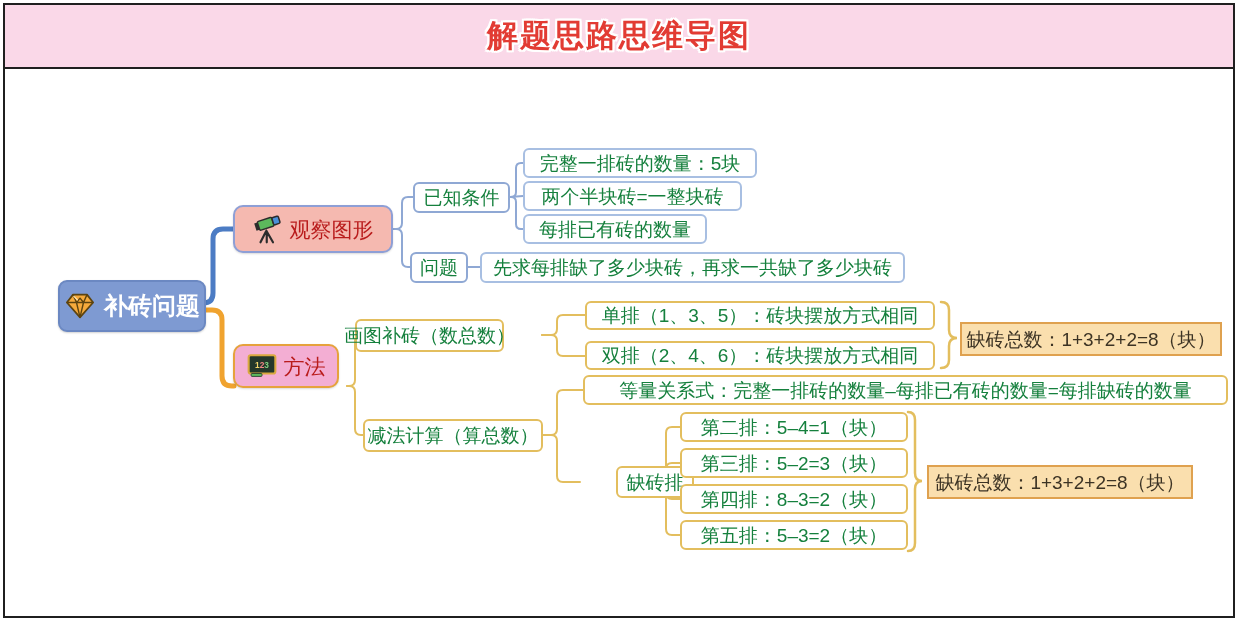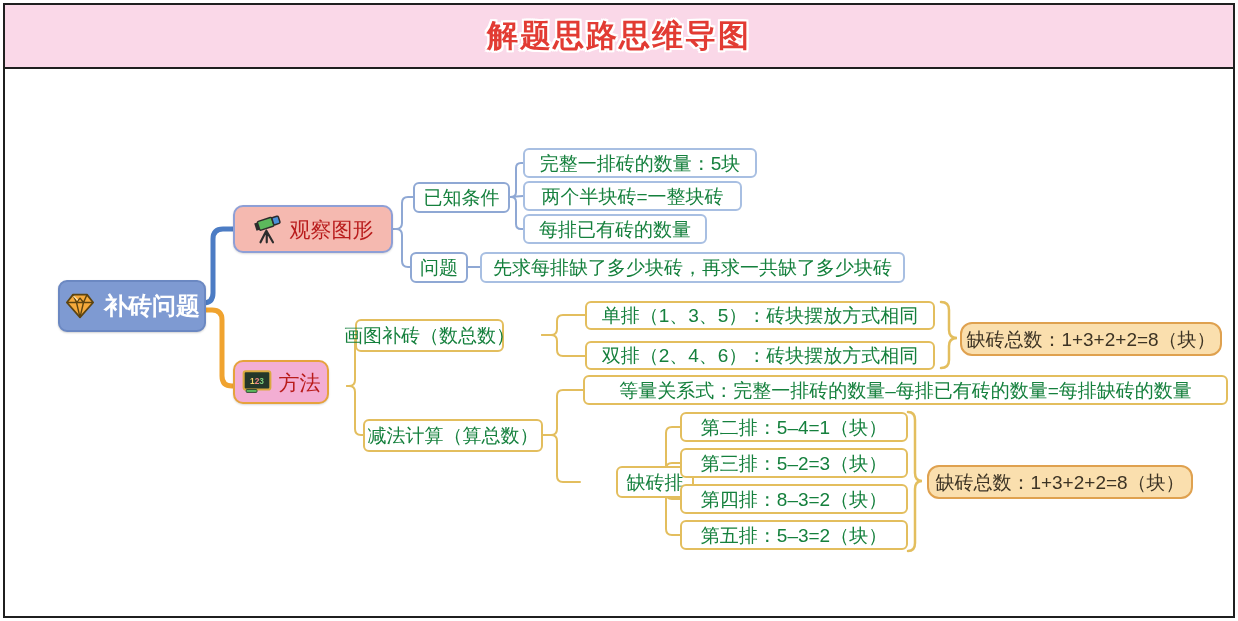--- a/index.html
+++ b/index.html
@@ -31,21 +31,21 @@
   }
   .branch-node{
     border-radius:10px;font-size:21px;gap:7px;color:#b91c1c;
     box-shadow:0 1px 2px rgba(0,0,0,.15);
   }
   .branch-observe{background:#F5B9B0;border:2.5px solid #8E9FD6;}
   .branch-method{background:#F3AED3;border:2.5px solid #E6A23C;}
   .lv2-blue{border:2px solid #8FA8D4;border-radius:6px;align-items:center;}
   .lv3-blue{border:2px solid #A8BFE2;border-radius:6px;}
   .lv-yellow{border:2px solid #E3BE5E;border-radius:6px;}
-  .summary-node{background:#FADFAE;border:2px solid #DFA14F;border-radius:12px;color:#3c3324;}
+  .summary-node{background:#FADFAE;border:2px solid #DFA14F;border-radius:0;color:#3c3324;}
   .icon{display:inline-flex;align-items:center;justify-content:center;}
 </style>
 </head>
 <body>
 
 <div id="app">
 
   <div class="header">
     <div class="title">解题思路思维导图</div>
   </div>
@@ -124,21 +124,21 @@
       <span>每排已有砖的数量</span>
     </div>
 
     <div class="node lv2-blue" style="left:410px;top:252px;width:58px;height:31px;">
       <span>问题</span>
     </div>
     <div class="node lv3-blue" style="left:480px;top:252px;width:425px;height:31px;">
       <span>先求每排缺了多少块砖，再求一共缺了多少块砖</span>
     </div>
 
-    <div class="node branch-node branch-method" style="left:233px;top:360px;width:96px;height:44px;">
+    <div class="node branch-node branch-method" style="left:233px;top:344px;width:106px;height:44px;">
       <span class="icon">
         <svg width="30" height="26" viewBox="0 0 36 30">
           <rect x="2" y="2" width="32" height="22" rx="2.5" fill="#24372a" stroke="#D9A93F" stroke-width="2.5"></rect>
           <text x="18" y="17" text-anchor="middle" font-size="10" font-weight="bold" font-family="'Liberation Sans',sans-serif"><tspan fill="#F3D46A">1</tspan><tspan fill="#EF8686">2</tspan><tspan fill="#7FD07F">3</tspan></text>
           <rect x="5" y="24" width="13" height="3.5" rx="1" fill="#5CB85C" stroke="#24372a" stroke-width="1"></rect>
         </svg>
       </span>
       <span>方法</span>
     </div>
 

